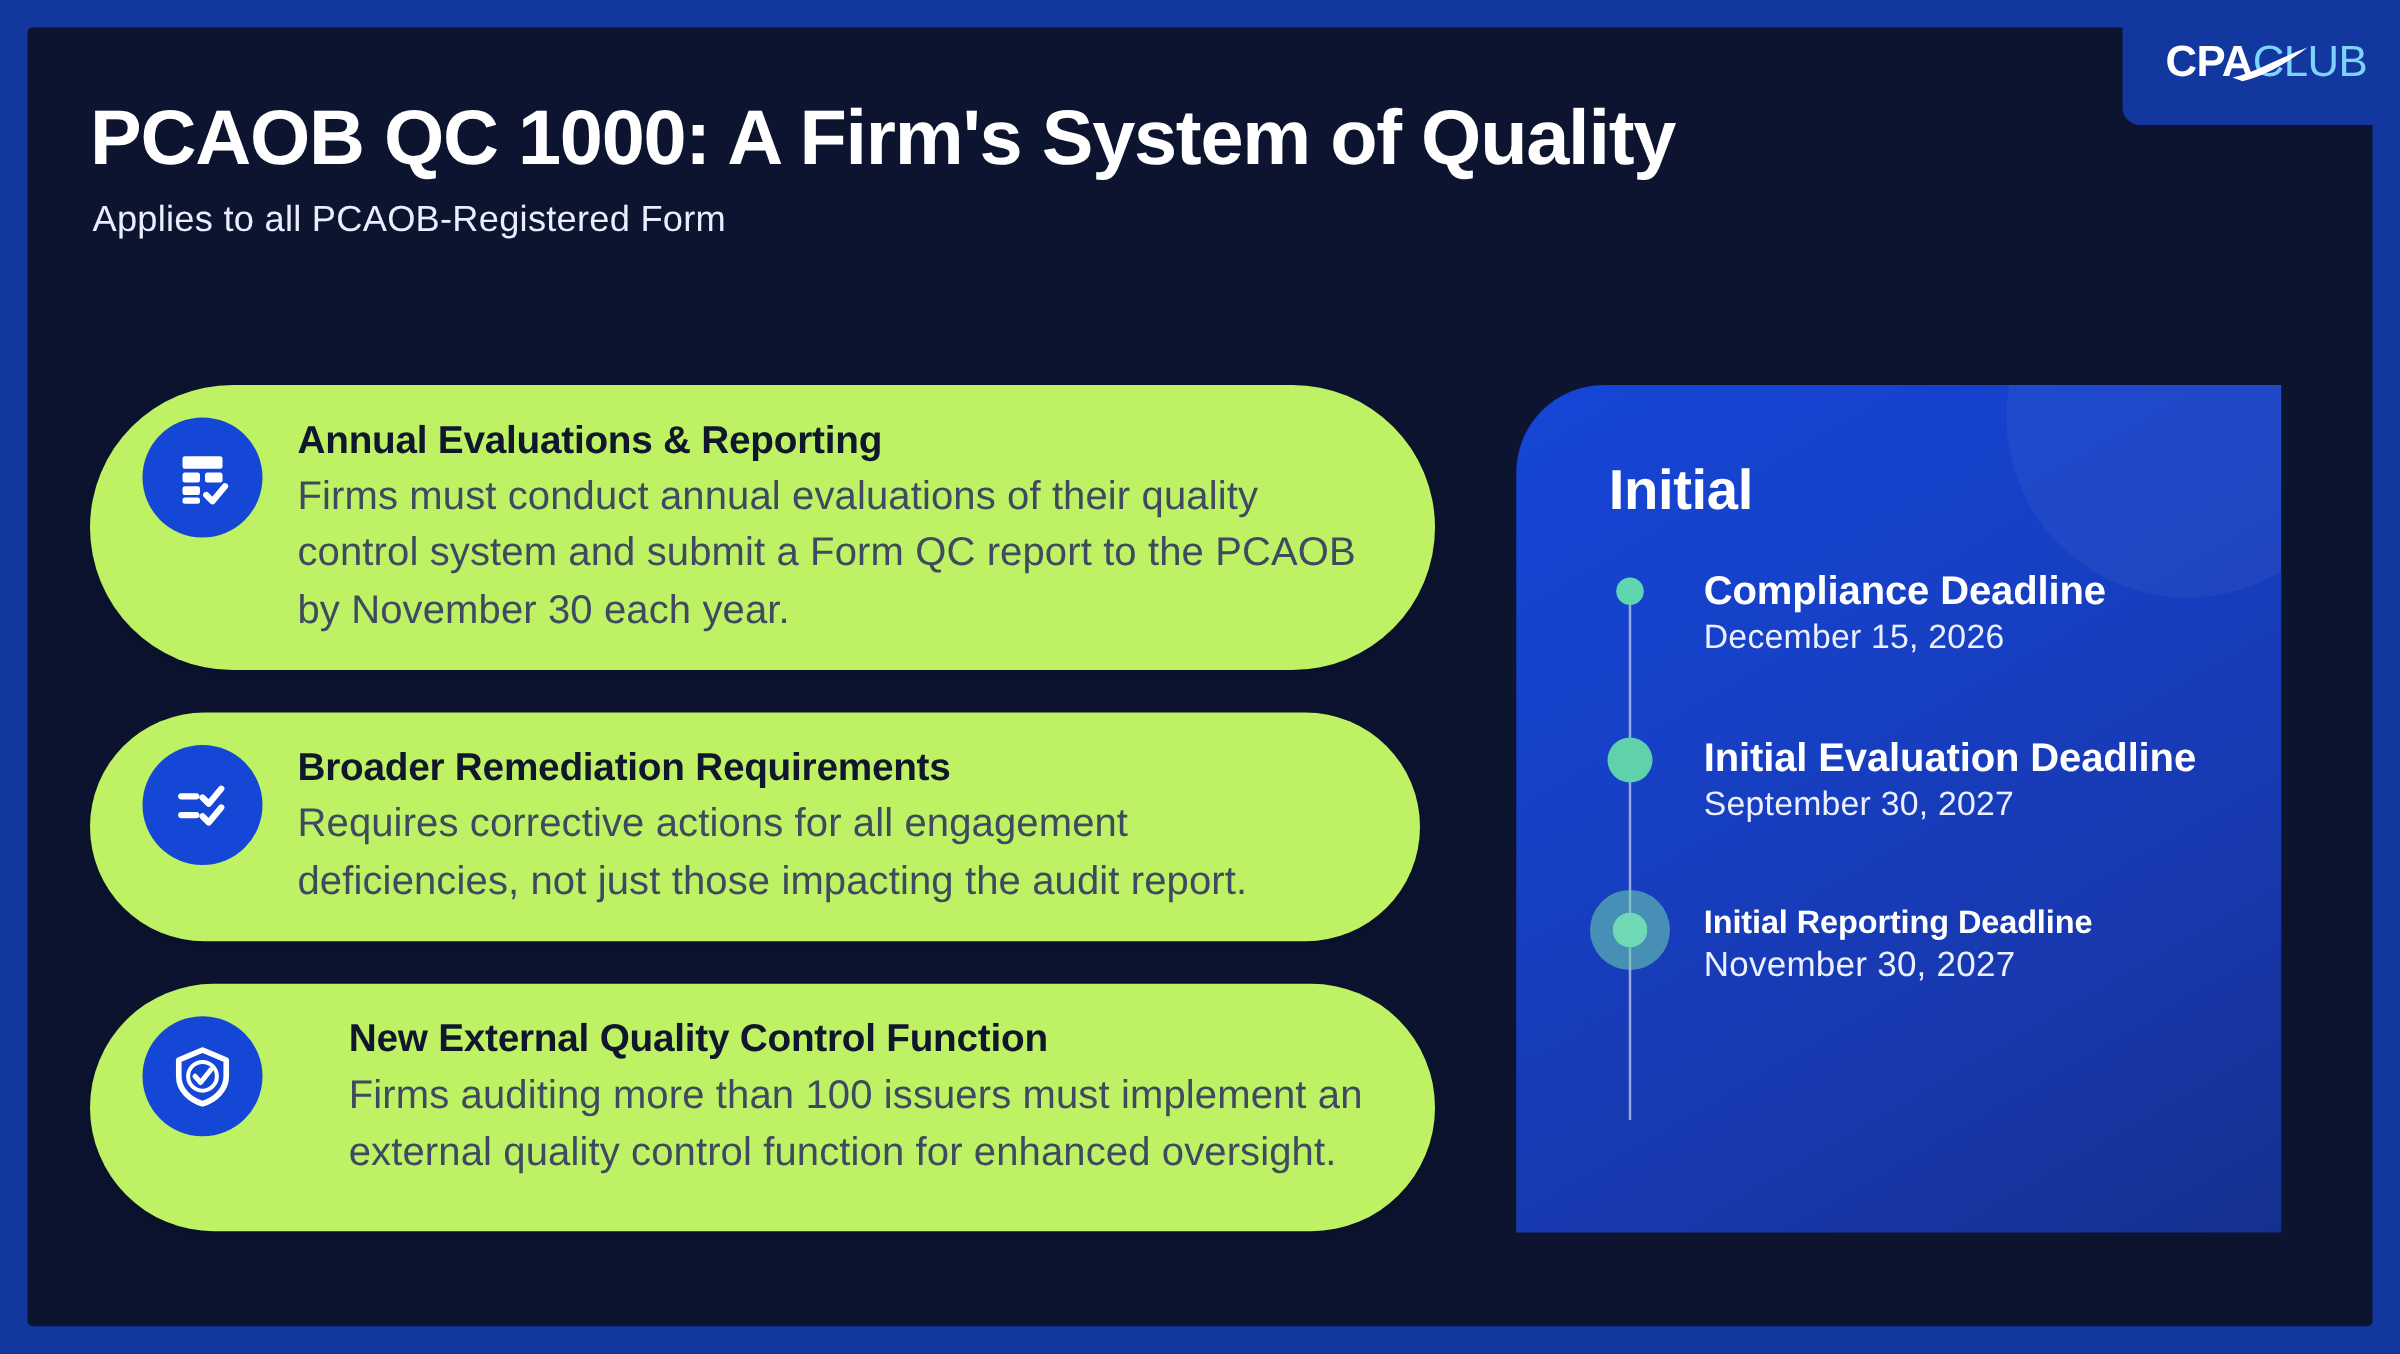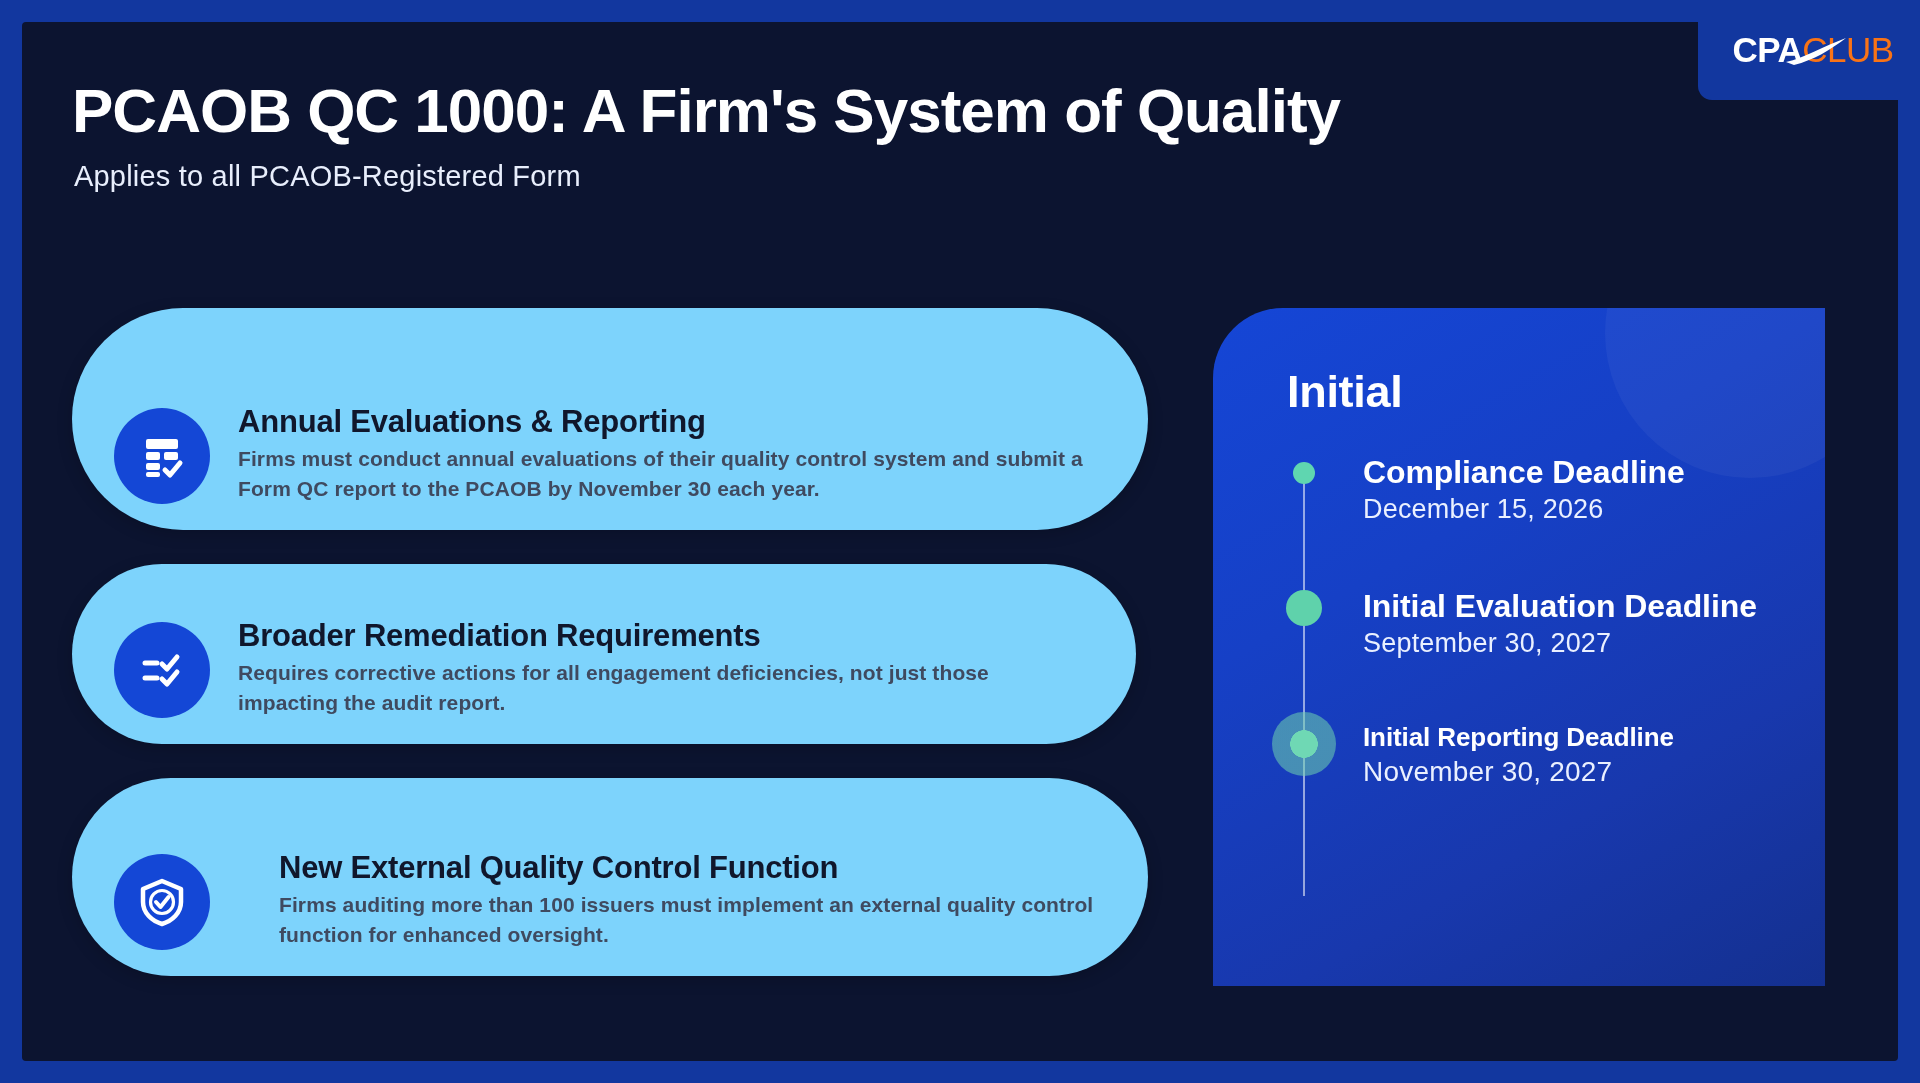--- a/index.html
+++ b/index.html
@@ -36,21 +36,21 @@
   .logo-wrap {
     position:relative;
     display:flex; align-items:flex-end;
     transform:translateX(4px);
   }
   .logo-cpa {
     font-size:35px; font-weight:bold; color:#ffffff;
     letter-spacing:-0.5px;
   }
   .logo-club {
-    font-size:35px; font-weight:300; color:#f97316;
+    font-size:35px; font-weight:300; color:#7dd3fc;
     letter-spacing:-0.5px;
   }
   .logo-swoosh {
     position:absolute;
     left:52px; top:6px;
     width:72px; height:30px;
     pointer-events:none;
   }
   
   .headline {
@@ -67,24 +67,24 @@
     letter-spacing:0.2px;
   }
   
   .cards {
     position:absolute;
     left:72px; top:308px;
     width:1090px;
   }
   .card {
     position:relative;
-    background:#7dd3fc;
+    background:#bef264;
     border-radius:120px;
     display:flex;
-    align-items:flex-end;
+    align-items:flex-start;
     padding:26px 40px 26px 42px;
     margin-bottom:34px;
     box-shadow:0 4px 16px rgba(0,0,0,0.18);
   }
   .card.c1 { width:1076px; min-height:222px; }
   .card.c2 { width:1064px; min-height:180px; }
   .card.c3 { width:1076px; min-height:198px;gap:41px; }
 
   .card-icon {
     flex:0 0 auto;
@@ -95,21 +95,21 @@
     margin-right:28px;
   }
   .card-icon svg { display:block; }
   .card-body { flex:1 1 auto; padding-right:10px; }
   .card-title {
     font-size:31px; font-weight:bold; color:#10172c;
     letter-spacing:-0.2px;
     margin-bottom:4px;
   }
   .card-desc {
-    font-size:21px; font-weight:700; color:#3f4a60;
+    font-size:32px; font-weight:400; color:#3f4a60;
     line-height:1.42;
     letter-spacing:0.1px;
   }
   
   .timeline-panel {
     position:absolute;
     left:1213px; top:308px;
     width:612px; height:678px;
     border-radius:70px 0 0 0;
     background:linear-gradient(150deg,#1546d6 0%,#1640c6 35%,#1838ad 70%,#14308f 100%);

